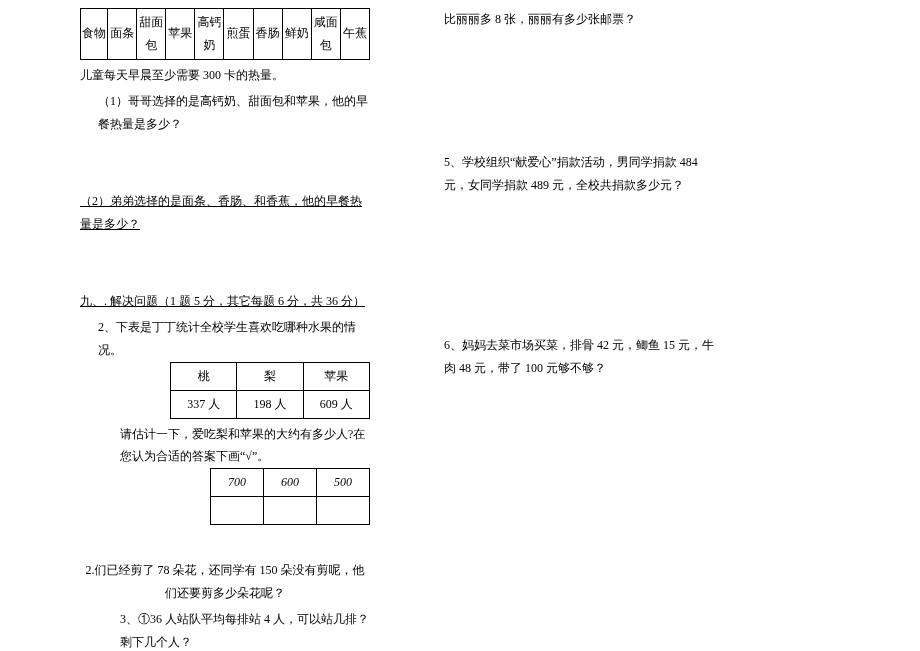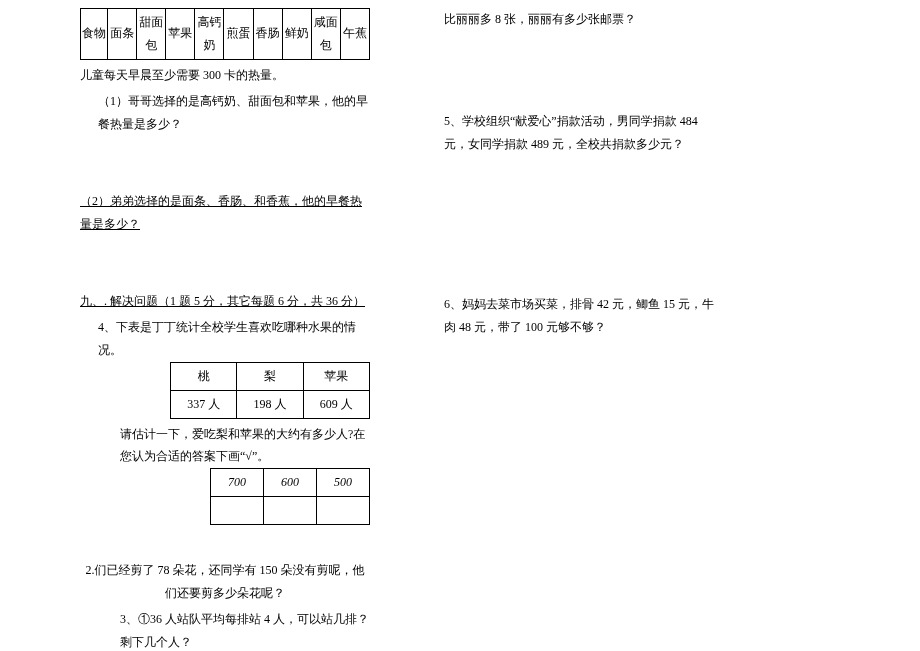--- a/index.html
+++ b/index.html
@@ -70,21 +70,21 @@
         <td>午蕉</td>
       </tr>
     </tbody>
       </table>
 
     <div class="block">儿童每天早晨至少需要 300 卡的热量。</div>
     <div class="block indent1">（1）哥哥选择的是高钙奶、甜面包和苹果，他的早餐热量是多少？</div>
     <div class="gap-m">（2）弟弟选择的是面条、香肠、和香蕉，他的早餐热量是多少？</div>
 
     <div class="gap-m">九、. 解决问题（1 题 5 分，其它每题 6 分，共 36 分）</div>
-    <div class="block indent1">4、下表是丁丁统计全校学生喜欢吃哪种水果的情况。</div>
+    <div class="block indent1">2、下表是丁丁统计全校学生喜欢吃哪种水果的情况。</div>
 
     <table class="fruit-table" style="margin-left:90px;">
       <tbody>
           <tr>
         <td>桃</td>
         <td>梨</td>
         <td>苹果</td>
       </tr>
       <tr>
         <td>337 人</td>
@@ -112,16 +112,16 @@
       </table>
 
     <div class="gap-s">2.们已经剪了 78 朵花，还同学有 150 朵没有剪呢，他们还要剪多少朵花呢？</div>
     <div class="block indent2">3、①36 人站队平均每排站 4 人，可以站几排？剩下几个人？</div>
     <div class="gap-l indent2">②36 人如果站 7 排，每排站几人？还剩下几个人？</div>
 
   </div>
 
   <div class="col col-right">
     <div>比丽丽多 8 张，丽丽有多少张邮票？</div>
-    <div style="margin-top:79px;">5、学校组织“献爱心”捐款活动，男同学捐款 484 元，女同学捐款 489 元，全校共捐款多少元？</div>
+    <div style="margin-top:120px;">5、学校组织“献爱心”捐款活动，男同学捐款 484 元，女同学捐款 489 元，全校共捐款多少元？</div>
     <div style="margin-top:138px;">6、妈妈去菜市场买菜，排骨 42 元，鲫鱼 15 元，牛肉 48 元，带了 100 元够不够？</div>
   </div>
 </div>
 
 </body></html>

